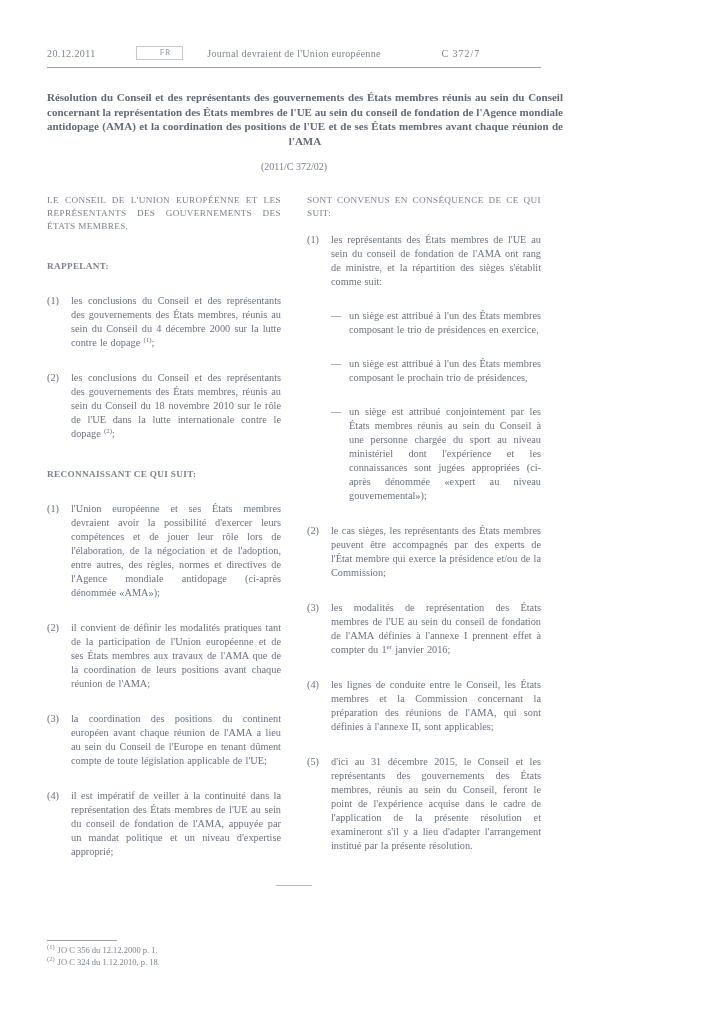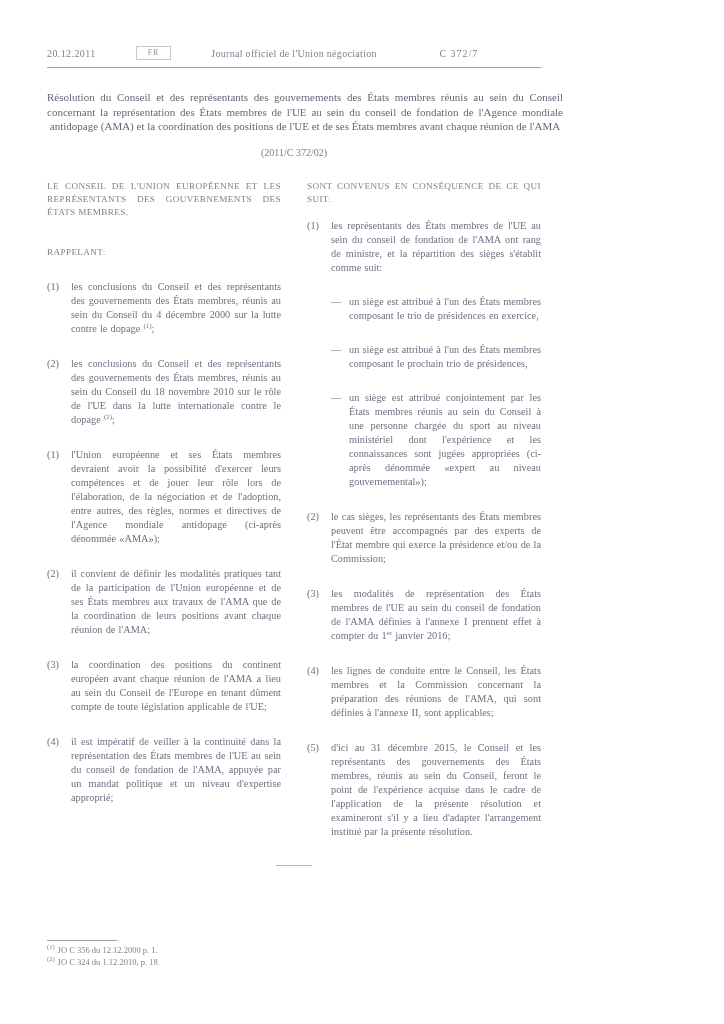--- a/index.html
+++ b/index.html
@@ -20,32 +20,32 @@
     align-items:center;
     font-size:10px;
     letter-spacing:0.4px;
     color:#7b818e;
   }
   .h-left { display:flex; align-items:center; gap:40px; }
   .lang-box {
     border:1px solid #c3c7cf;
     color:#9096a1;
     font-size:8px;
-    padding:1px 11px 2px 11px;
+    padding:1px 11px 2px 23px;
     letter-spacing:1px;
   }
   .h-title { text-align:center; letter-spacing:0.3px; }
   .h-ref { text-align:center; letter-spacing:1px; }
   .header-rule { height:1px; background:#9ba1ab; margin-top:7px; }
 
   
   .doc-title {
     margin:22px auto 0 auto;
     width:516px;
-    font-weight:normal;
+    font-weight:bold;
     font-size:11px;
     line-height:14.5px;
     text-align:justify;
     text-align-last:center;
     color:#626876;
   }
   .doc-number { text-align:center; margin-top:13px; font-size:10px; color:#767c89; }
 
   
   .columns {
@@ -56,21 +56,21 @@
   }
   .col { flex:1; min-width:0; }
   .allcaps {
     font-size:9.2px;
     letter-spacing:0.35px;
     line-height:13px;
     margin:0;
     color:#7b818e;
     text-align:justify;
   }
-  .heading { margin-top:27px; }
+  .heading { margin-top:27px;font-weight:bold; }
   .item { display:flex; margin-top:21px; }
   .num { flex:0 0 24px; }
   .txt { flex:1; text-align:justify; word-spacing:0.6px; }
   .dash-item { display:flex; margin-top:20px; padding-left:24px; }
   .dash { flex:0 0 18px; }
   sup.fnref, sup.supsm { font-size:7px; line-height:0; }
 
   
   .end-rule { width:36px; height:1px; background:#b3b7bf; margin:26px auto 0 auto; flex:0 0 auto; }
 
@@ -82,21 +82,21 @@
 </head>
 <body>
 
 <div class="page">
 
   <div class="header">
     <div class="h-left">
       <span class="h-date">20.12.2011</span>
       <span class="lang-box">FR</span>
     </div>
-    <div class="h-title">Journal officiel de l'Union négociation</div>
+    <div class="h-title">Journal devraient de l'Union européenne</div>
     <div class="h-ref">C 372/7</div>
   </div>
   <div class="header-rule"></div>
 
   <div class="doc-title">Résolution du Conseil et des représentants des gouvernements des États membres réunis au sein du Conseil concernant la représentation des États membres de l'UE au sein du conseil de fondation de l'Agence mondiale antidopage (AMA) et la coordination des positions de l'UE et de ses États membres avant chaque réunion de l'AMA</div>
   <div class="doc-number">(2011/C 372/02)</div>
 
   <div class="columns">
 
     <div class="col">
@@ -107,20 +107,21 @@
       <div class="item">
         <span class="num">(1)</span>
         <span class="txt"><span>les conclusions du Conseil et des représentants des gouvernements des États membres, réunis au sein du Conseil du 4 décembre 2000 sur la lutte contre le dopage </span><sup class="fnref">(1)</sup><span>;</span></span>
       </div>
 
       <div class="item">
         <span class="num">(2)</span>
         <span class="txt"><span>les conclusions du Conseil et des représentants des gouvernements des États membres, réunis au sein du Conseil du 18 novembre 2010 sur le rôle de l'UE dans la lutte internationale contre le dopage </span><sup class="fnref">(2)</sup><span>;</span></span>
       </div>
 
+      <p class="allcaps heading">RECONNAISSANT CE QUI SUIT:</p>
 
       <div class="item">
         <span class="num">(1)</span>
         <span class="txt">l'Union européenne et ses États membres devraient avoir la possibilité d'exercer leurs compétences et de jouer leur rôle lors de l'élaboration, de la négociation et de l'adoption, entre autres, des règles, normes et directives de l'Agence mondiale antidopage (ci-après dénommée «AMA»);</span>
       </div>
       <div class="item">
         <span class="num">(2)</span>
         <span class="txt">il convient de définir les modalités pratiques tant de la participation de l'Union européenne et de ses États membres aux travaux de l'AMA que de la coordination de leurs positions avant chaque réunion de l'AMA;</span>
       </div>
       <div class="item">

